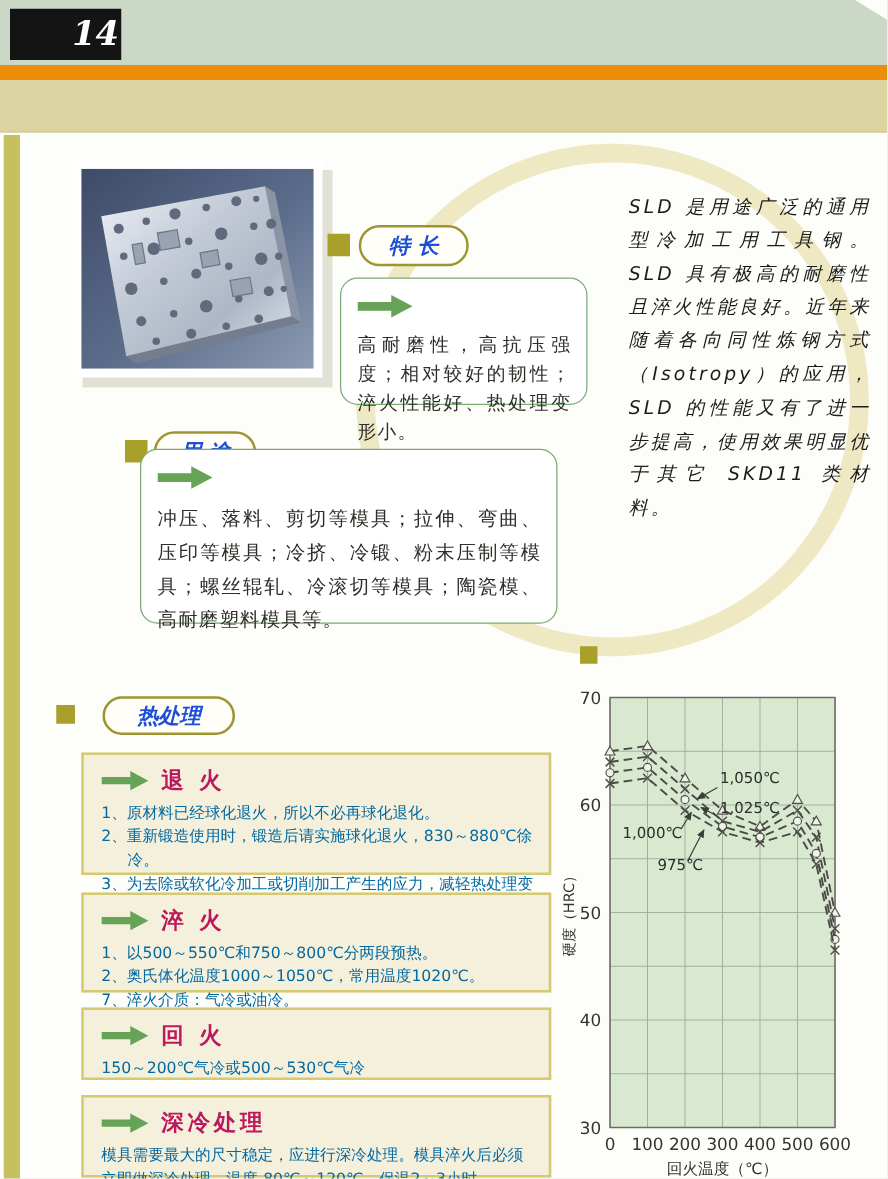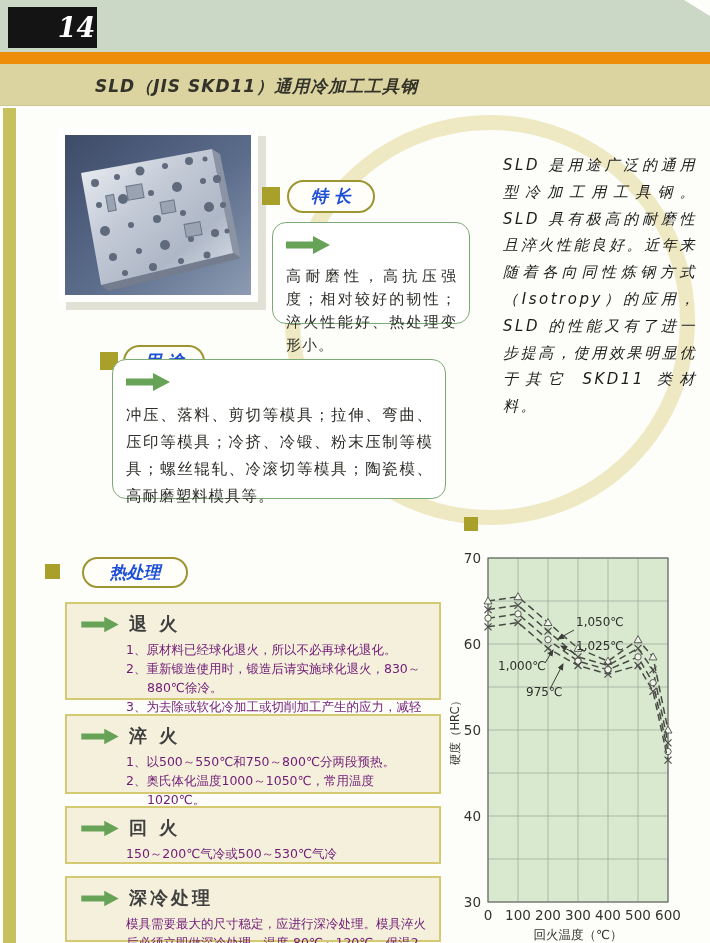--- a/index.html
+++ b/index.html
@@ -37,38 +37,37 @@
         box-sizing:border-box;z-index:2;padding:10px 12px 6px 13px;}
   .gbox .arrow{margin:2px 0 6px 0;}
   .gbox .btext{font-size:15px;line-height:23px;letter-spacing:1px;color:#2e2e2a;text-align:justify;}
   
   .intro{position:absolute;left:503px;top:152px;width:194px;font-size:15px;font-style:italic;
         line-height:26.8px;letter-spacing:2.5px;color:#1c1c1c;text-align:justify;z-index:2;}
   
   .cbox{position:absolute;left:65px;width:376px;background:#f5f0dc;border:2px solid #d5ca72;
         box-sizing:border-box;z-index:2;padding:8px 12px 4px 14px;}
   .cbox .hd{display:flex;align-items:center;gap:10px;margin-bottom:4px;}
-  .cbox .hd .ttl{font-size:18px;font-weight:bold;letter-spacing:3px;color:#404040;}
-  .section-line{font-size:12.5px;line-height:19px;color:#701a75;margin-left:45px;}
+  .cbox .hd .ttl{font-size:18px;font-weight:bold;letter-spacing:3px;color:#be185d;}
+  .section-line{font-size:12.5px;line-height:19px;color:#0369a1;}
   .section-line.hang{padding-left:21px;text-indent:-21px;}
   
   .chart-wrap{position:absolute;left:448px;top:552px;width:262px;height:391px;z-index:2;}
   text{font-family:"DejaVu Sans",sans-serif;}
 </style>
 </head>
 <body>
 
 <div id="page">
 
   <div class="header-green"></div>
   <div class="corner-fold"></div>
   <div class="num-box">14</div>
   <div class="orange-bar"></div>
   <div class="beige-band"></div>
-  <div class="subtitle">SLD（JIS SKD11）通用冷加工工具钢</div>
 
   <div class="side-stripe"></div>
   <div class="decor-ring"></div>
 
   <div class="photo">
     <svg width="186" height="160" viewBox="0 0 186 160">
       <defs>
         <linearGradient id="bgblue" x1="0" y1="0" x2="1" y2="1">
           <stop offset="0" stop-color="#3e4b68"></stop>
             <stop offset=".55" stop-color="#5c6d8c"></stop>

